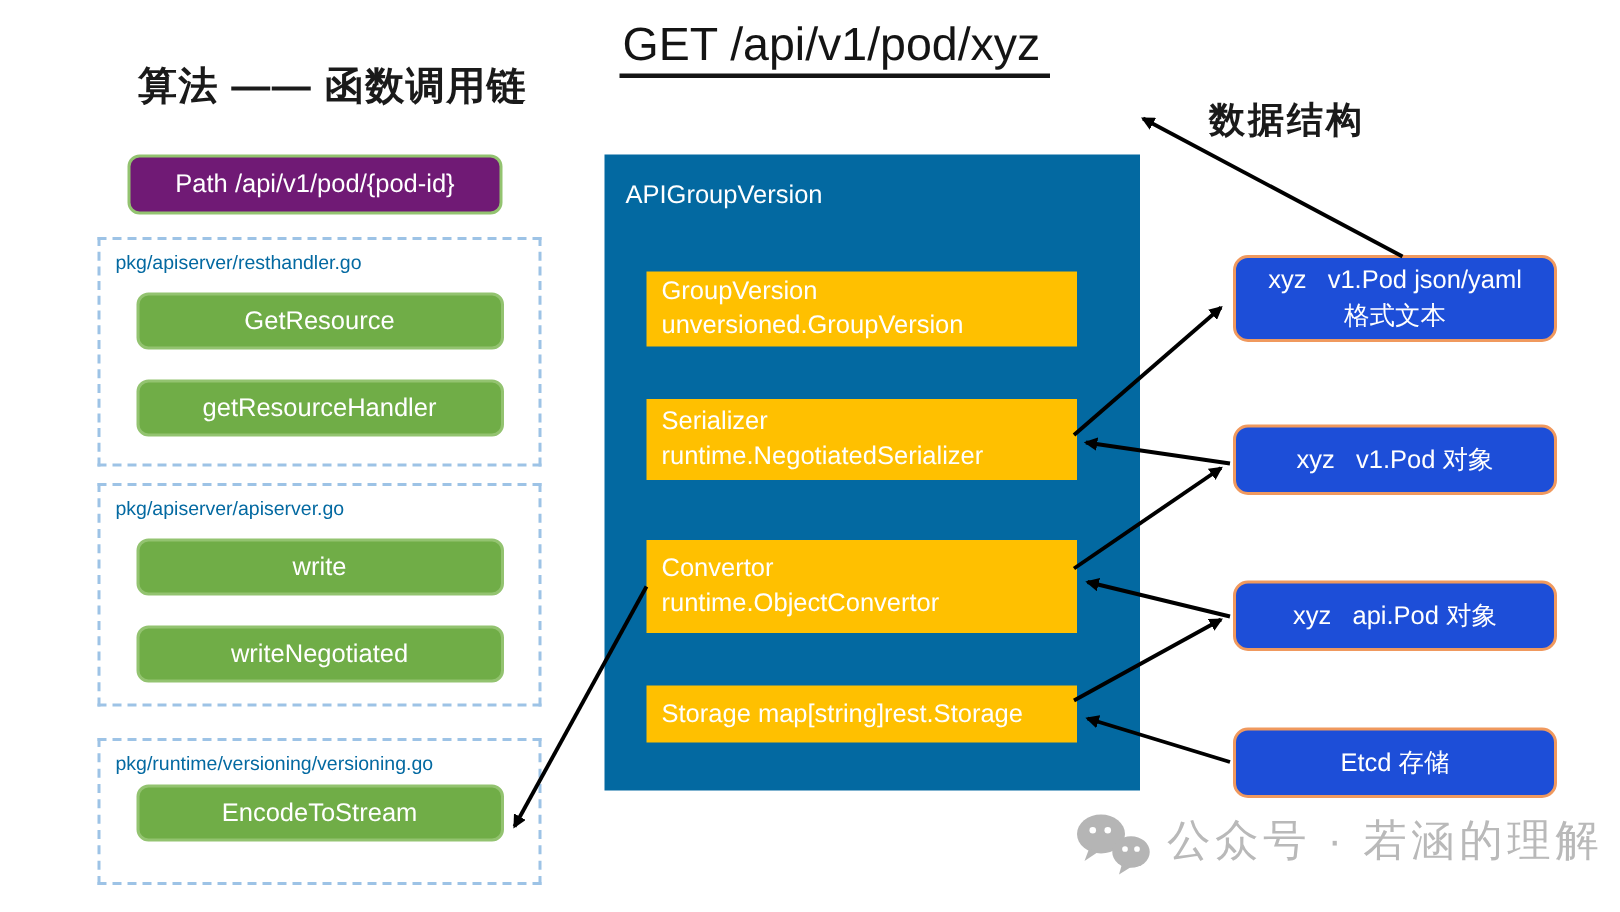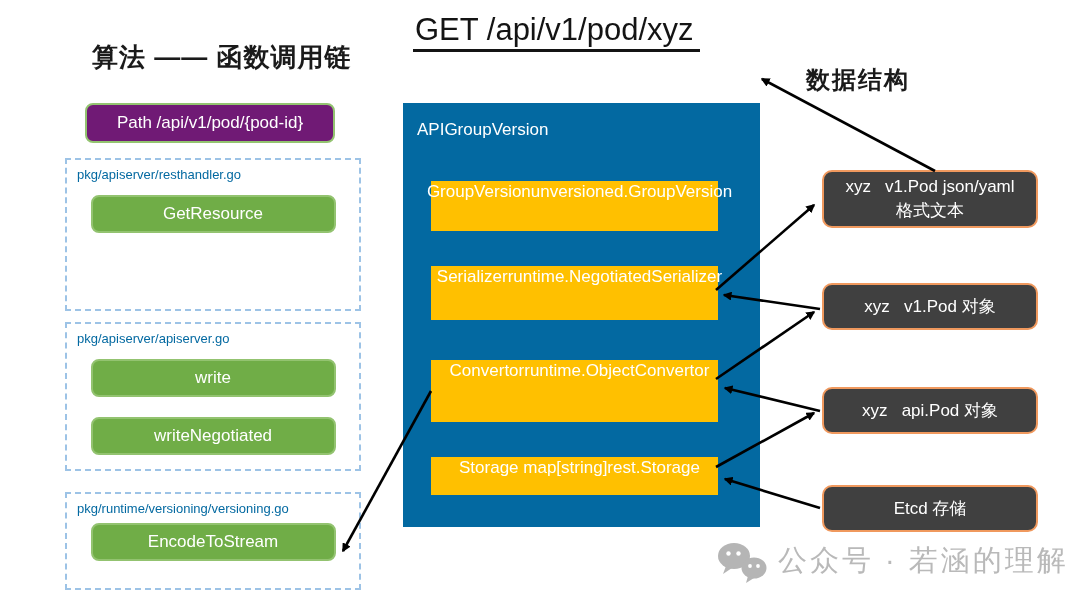--- a/index.html
+++ b/index.html
@@ -49,35 +49,35 @@
     position: absolute; left: 403px; top: 103px; width: 357px; height: 424px;
     background: #0369a1;
   }
   .blue-label {
     position: absolute; left: 14px; top: 17px;
     color: #ffffff; font-size: 17px;
   }
   .yellow {
     position: absolute; left: 28px; width: 287px;
     background: #FFC000; color: #ffffff; font-size: 17px;
-    padding-left: 10px; display: flex; flex-direction: row; justify-content: center;
+    padding-left: 10px; display: flex; flex-direction: column; justify-content: center;
     line-height: 1.35; white-space: pre-wrap;
   }
   .y1 { top: 78px;  height: 50px; }
   .y2 { top: 163px; height: 54px; }
   .y3 { top: 257px; height: 62px; }
   .y4 { top: 354px; height: 38px; }
   
   .right-heading {
     position: absolute; left: 806px; top: 64px;
     font-size: 24px; font-weight: bold; color: #1a1a1a; letter-spacing: 2px;
   }
   .orange {
     position: absolute; left: 822px; width: 216px;
-    background: #404040; border: 2px solid #f0995e; border-radius: 10px;
+    background: #1d4ed8; border: 2px solid #f0995e; border-radius: 10px;
     color: #ffffff; font-size: 17px; text-align: center;
     display: flex; flex-direction: column; justify-content: center;
     line-height: 1.4; white-space: pre-wrap;
   }
   .o1 { top: 170px; height: 58px; }
   .o2 { top: 283px; height: 47px; }
   .o3 { top: 387px; height: 47px; }
   .o4 { top: 485px; height: 47px; }
   
   .watermark {
@@ -99,20 +99,21 @@
 
   <div class="left-heading">算法 —— 函数调用链</div>
 
   <div class="path-box">
     <span>Path /api/v1/pod/{pod-id}</span>
   </div>
 
   <div class="file-group fg1">
     <div class="file-label">pkg/apiserver/resthandler.go</div>
     <div class="fn-btn">GetResource</div>
+    <div class="fn-btn">getResourceHandler</div>
   </div>
 
   <div class="file-group fg2">
     <div class="file-label">pkg/apiserver/apiserver.go</div>
     <div class="fn-btn">write</div>
     <div class="fn-btn">writeNegotiated</div>
   </div>
 
   <div class="file-group fg3">
     <div class="file-label">pkg/runtime/versioning/versioning.go</div>

